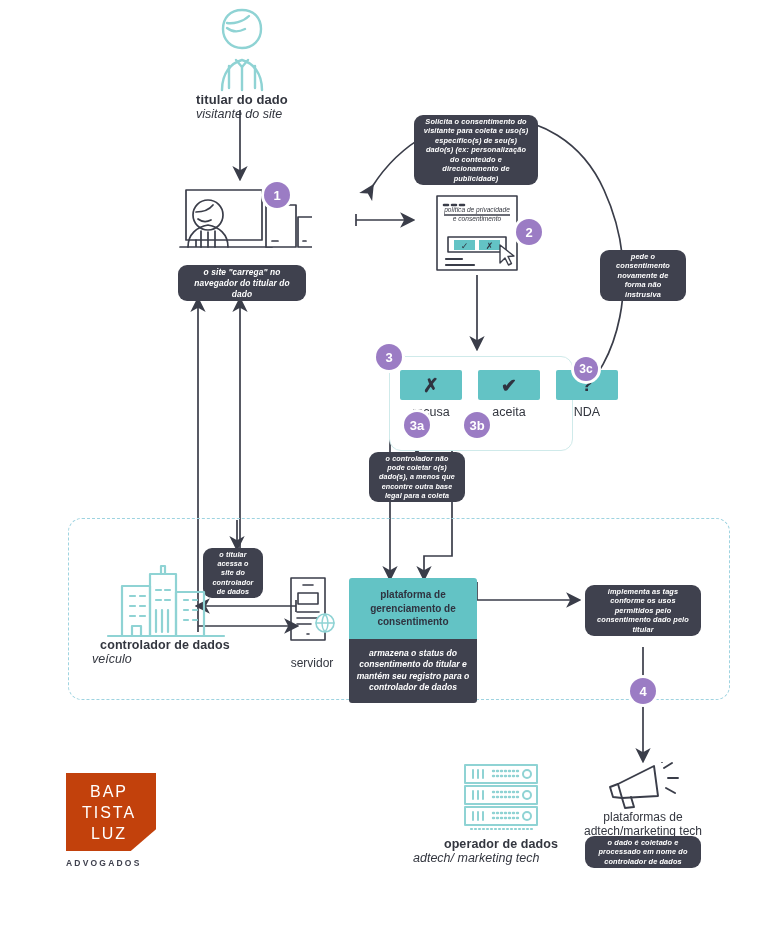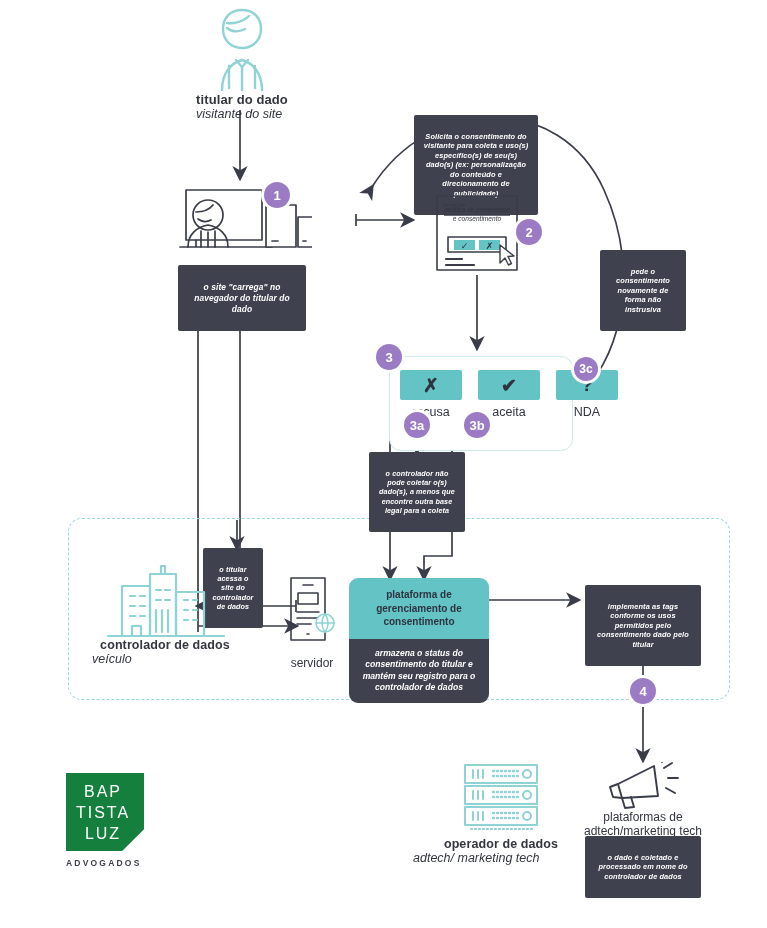--- a/index.html
+++ b/index.html
@@ -15,23 +15,23 @@
   #stage { position:absolute; left:0; top:0; width:767px; height:928px; }
 
   
   #wires { position:absolute; left:0; top:0; width:767px; height:928px; pointer-events:none; z-index:1; }
 
   
   .node { position:absolute; z-index:3; }
 
   
   .callout {
-    background:#3f414e; color:#ffffff; border-radius:2px;
+    background:#3f414e; color:#ffffff; border-radius:9px;
     font-style: italic; font-weight:700; text-align:center;
-    line-height:1.28; padding:17px 9px;
+    line-height:1.28; padding:2px 9px;
     font-family:"Liberation Sans", sans-serif;
     letter-spacing:.1px;
   }
 
   
   .lbl-title { font-weight:700; font-size:13px; text-align:center; color:#33363f; letter-spacing:.1px; }
   .lbl-sub   { font-style:italic; font-size:12.5px; text-align:left; color:#33363f; }
   .lbl-plain { font-size:12px; text-align:center; color:#33363f; }
 
   
@@ -58,34 +58,34 @@
     color:#2f3340; font-size:19px; font-weight:700;
   }
   .choice .cap { margin-top:5px; font-size:12.5px; color:#33363f; }
 
   
   .dashed-box {
     position:absolute; border:1.6px dashed #9ed3e0; border-radius:14px; z-index:1;
   }
 
   
-  .cmp { position:absolute; width:140px; border-radius:9px; overflow:hidden; z-index:3; }
+  .cmp { position:absolute; width:128px; border-radius:3px; overflow:hidden; z-index:3; }
   .cmp .top {
     background:#63c3c5; color:#2f3340; font-weight:700; font-size:10px;
     text-align:center; padding:10px 7px; line-height:1.35;
   }
   .cmp .bot {
     background:#3f414e; color:#fff; font-style:italic; font-weight:700;
     font-size:8.6px; text-align:center; padding:9px 7px; line-height:1.35;
   }
 
   
   .logo-wrap { position:absolute; z-index:3; }
   .logo-mark {
-    width:78px; height:78px; background:#15803d; position:relative;
+    width:90px; height:78px; background:#c2410c; position:relative;
     clip-path: polygon(0 0, 100% 0, 100% 72%, 72% 100%, 0 100%);
     color:#fff;
   }
   .logo-mark .ln {
     position:absolute; left:0; right:4px; text-align:center;
     font-size:16px; letter-spacing:2px; font-weight:400;
     font-family:"Liberation Sans", sans-serif;
   }
   .logo-sub { margin-top:7px; font-size:8.5px; letter-spacing:2.2px; color:#3f414e; font-weight:700; }
 

